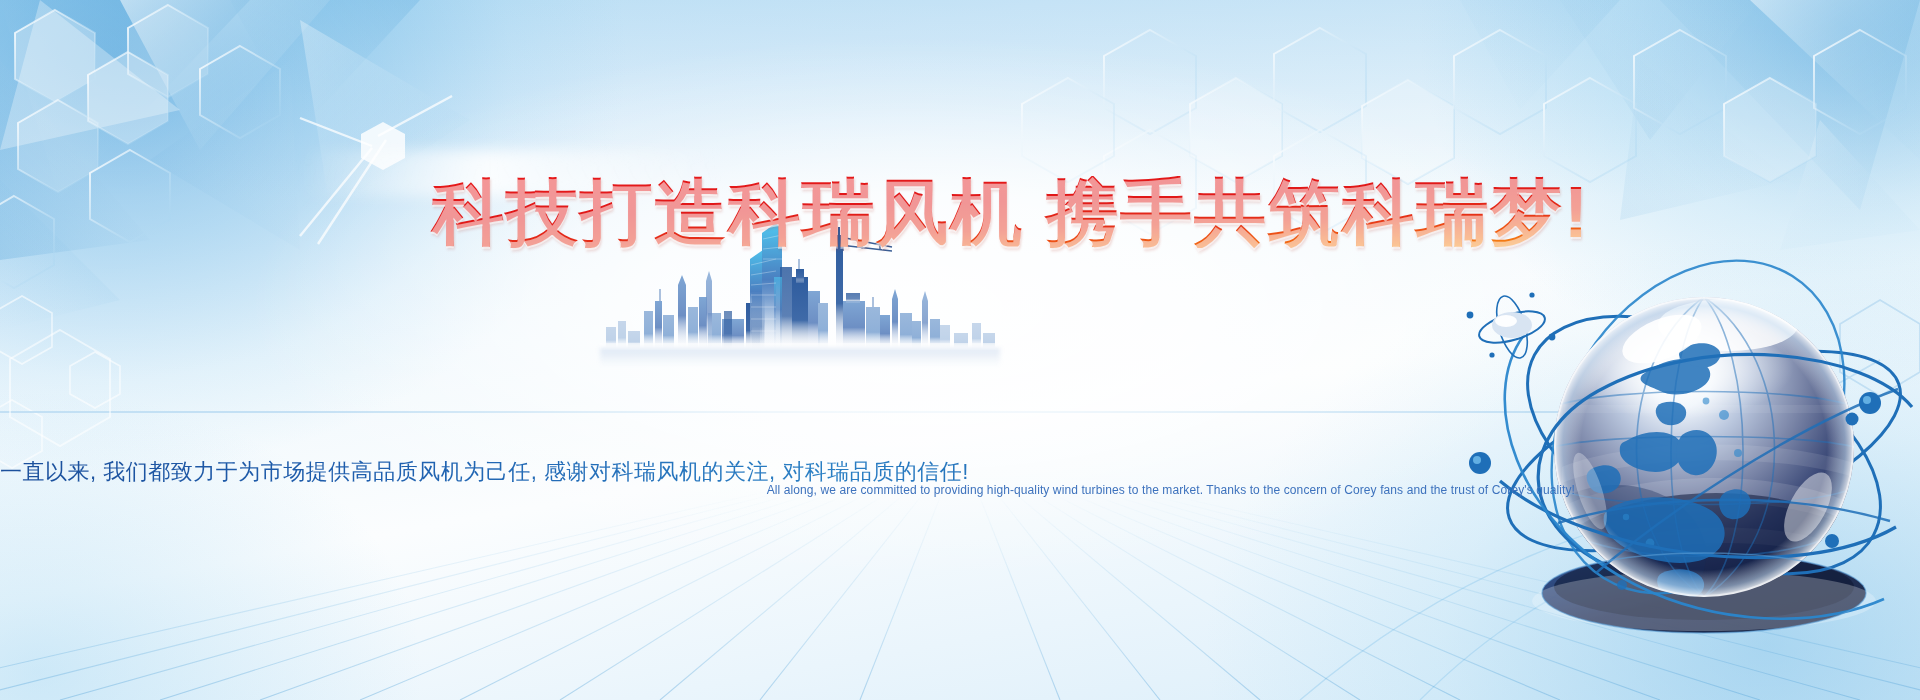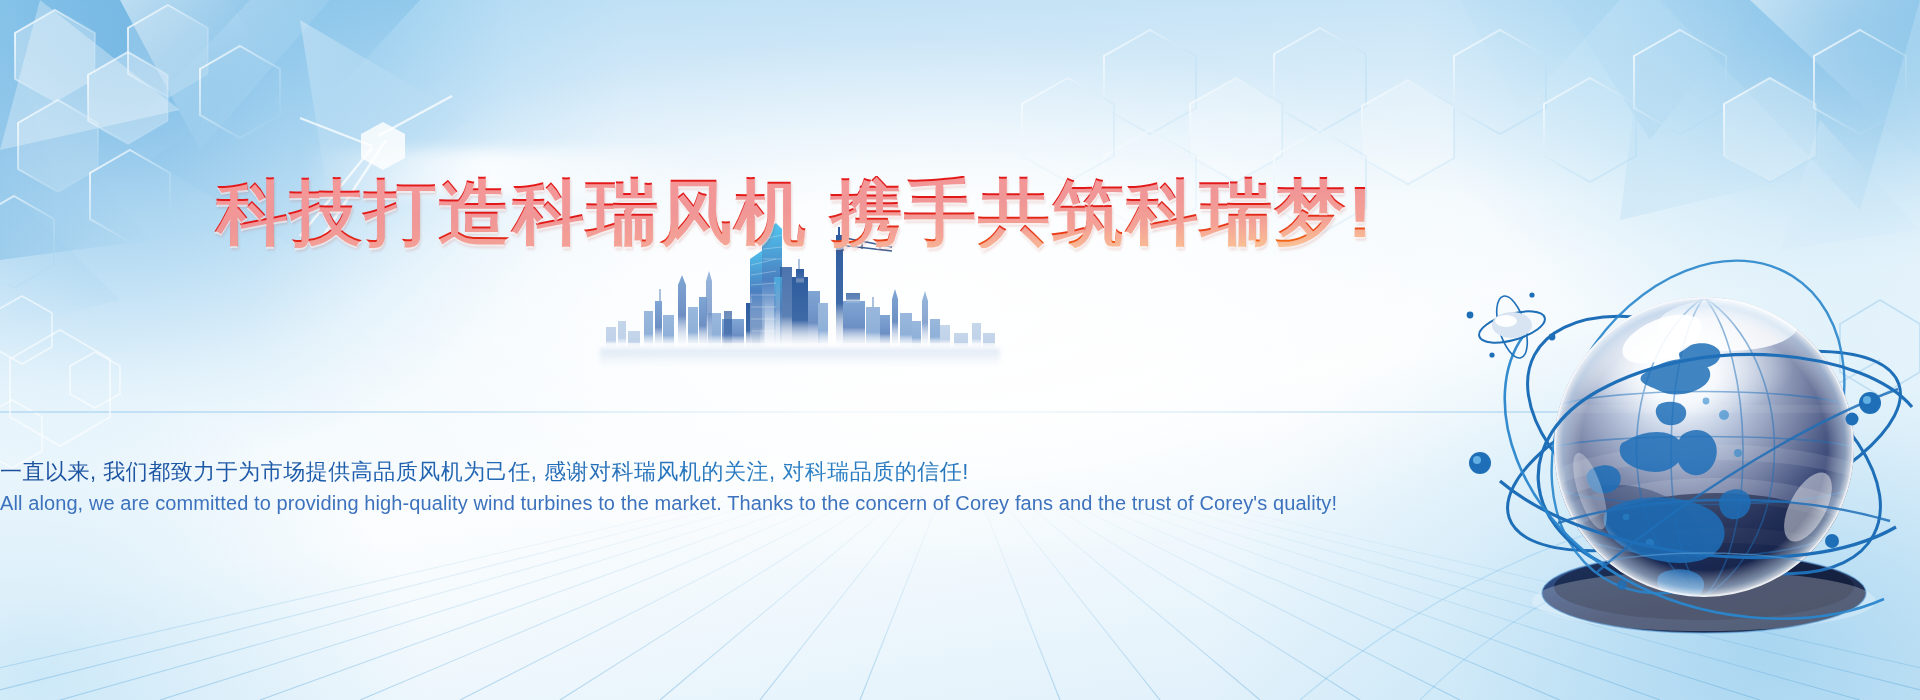--- a/index.html
+++ b/index.html
@@ -81,21 +81,21 @@
     top: 0;
     width: 1920px;
     height: 700px;
   }
 
   .headline {
     position: absolute;
     top: 128px;
     left: 0;
     width: 1590px;
-    text-align: center;
+    text-align: right;
     font-size: 72px;
     line-height: 1;
     font-weight: bold;
     letter-spacing: 2px;
     white-space: nowrap;
     color: #e01b1b;
     background-image: linear-gradient(178deg,
         #e8191b 0%, #e01818 48%, #e53018 70%, #f26b14 88%, #f79a16 100%);
     -webkit-background-clip: text;
     background-clip: text;
@@ -120,22 +120,22 @@
     background-clip: text;
     -webkit-text-fill-color: transparent;
     color: #1f5fae;
   }
 
   .sub-en {
     position: absolute;
     top: 470px;
     left: 0;
     width: 1575px;
-    text-align: left;
-    font-size: 20px;
+    text-align: right;
+    font-size: 12px;
     line-height: 1.35;
     white-space: nowrap;
     color: #3d72bd;
     letter-spacing: 0.1px;
   }
 
   
   .skyline {
     position: absolute;
     left: 600px;

